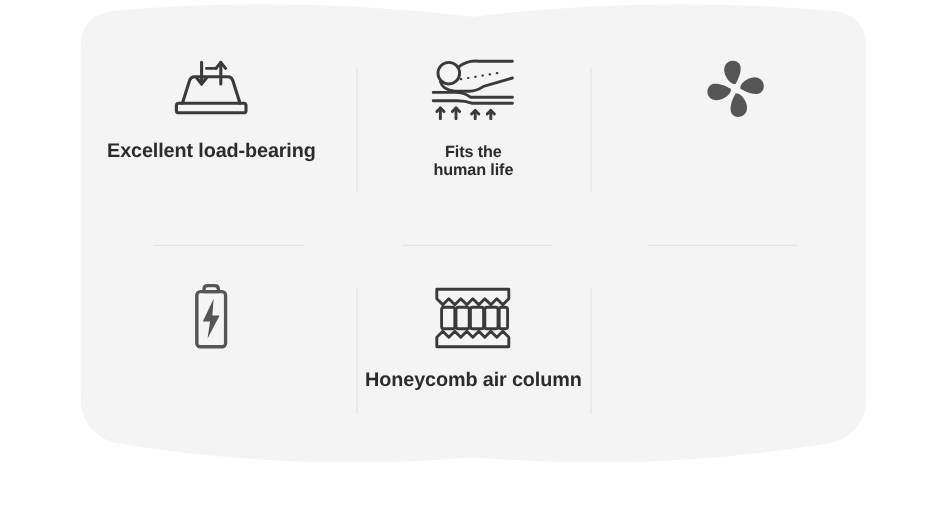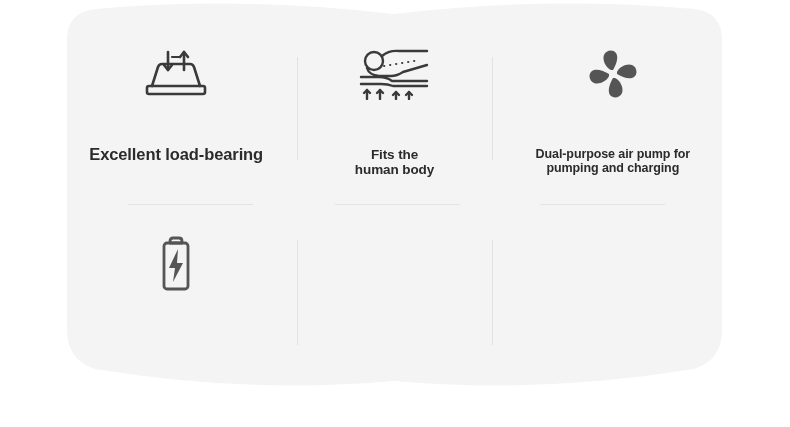--- a/index.html
+++ b/index.html
@@ -31,21 +31,20 @@
     display:grid;
     grid-template-columns:1fr 1fr 1fr;
     grid-template-rows:1fr 1fr;
   }
   .cell {
     position:relative;
     display:flex;
     flex-direction:column;
     align-items:center;
     justify-content:flex-start;
-    gap:28px;
   }
   .cell.r1 { padding-top:45px; }
   .cell.r2 { padding-top:22px; }
 
   .icon-box {
     display:flex;
     align-items:center;
     justify-content:center;
     height:58px;
   }
@@ -158,47 +157,63 @@
             <line x1="23" y1="51" x2="23" y2="42"></line>
               <polyline points="20,45 23,42 26,45"></polyline>
             <line x1="39" y1="51" x2="39" y2="44"></line>
               <polyline points="36,47 39,44 42,47"></polyline>
             <line x1="52" y1="51" x2="52" y2="44"></line>
               <polyline points="49,47 52,44 55,47"></polyline>
           </g>
         </svg>
       </div>
       <div class="label mid">Fits the
-human body</div>
+human life</div>
     </div>
 
     <div class="cell r1">
       <div class="icon-box">
         <svg width="58" height="56" viewBox="0 0 58 56">
           <g fill="#555555">
             <path d="M27,24 C22,22 18,14 20,9 C22,4 29,3 32,7 C35,11 32,19 29,24 Z"></path>
             <path d="M33,26 C35,21 43,17 48,19 C53,21 54,28 50,31 C46,34 38,31 33,28 Z"></path>
             <path d="M31,32 C36,34 40,42 38,47 C36,52 29,53 26,49 C23,45 26,37 29,32 Z"></path>
             <path d="M25,30 C23,35 15,39 10,37 C5,35 4,28 8,25 C12,22 20,25 25,28 Z"></path>
           </g>
           <circle cx="29" cy="28" r="3.4" fill="#f4f4f4"></circle>
         </svg>
       </div>
-      <div class="label small">Dual-purpose air pump for
-pumping and charging</div>
     </div>
 
     <div class="cell r2">
       <div class="icon-box">
         <svg width="44" height="60" viewBox="0 0 44 60">
           <g fill="none" stroke="#555555" stroke-width="2.8" stroke-linejoin="round">
             <path d="M16,6 Q16,3 19,3 L25,3 Q28,3 28,6 L28,8 L16,8 Z"></path>
             <rect x="10" y="8" width="24" height="46" rx="3"></rect>
           </g>
           <path d="M24,14 L15,33 L21,33 L19,47 L29,28 L23,28 Z" fill="#555555"></path>
         </svg>
       </div>
     </div>
 
 
+    <div class="cell r2">
+      <div class="icon-box">
+        <svg width="68" height="56" viewBox="0 0 68 56">
+          <g fill="none" stroke="#3a3a3a" stroke-width="2.4" stroke-linejoin="round" stroke-linecap="round">
+            <path d="M4,4 L64,4 L64,12
+                     L59,17 L54,12 L49,17 L44,12 L39,17 L34,12 L29,17 L24,12 L19,17 L14,12 L9,17 L4,12 Z"></path>
+            <path d="M4,52 L64,52 L64,44
+                     L59,39 L54,44 L49,39 L44,44 L39,39 L34,44 L29,39 L24,44 L19,39 L14,44 L9,39 L4,44 Z"></path>
+            <path d="M8,21 Q8,19 10,19 L17,19 Q19,19 19,21 L19,35 Q19,37 17,37 L10,37 Q8,37 8,35 Z"></path>
+            <path d="M20,21 Q20,19 22,19 L29,19 Q31,19 31,21 L31,35 Q31,37 29,37 L22,37 Q20,37 20,35 Z"></path>
+            <path d="M32,21 Q32,19 34,19 L41,19 Q43,19 43,21 L43,35 Q43,37 41,37 L34,37 Q32,37 32,35 Z"></path>
+            <path d="M44,21 Q44,19 46,19 L53,19 Q55,19 55,21 L55,35 Q55,37 53,37 L46,37 Q44,37 44,35 Z"></path>
+            <path d="M56,21 Q56,19 58,19 L61,19 Q63,19 63,21 L63,35 Q63,37 61,37 L58,37 Q56,37 56,35 Z"></path>
+          </g>
+        </svg>
+      </div>
+      <div class="label big">Honeycomb air column</div>
+    </div>
 
   </div>
 </div>
 
 </body></html>

